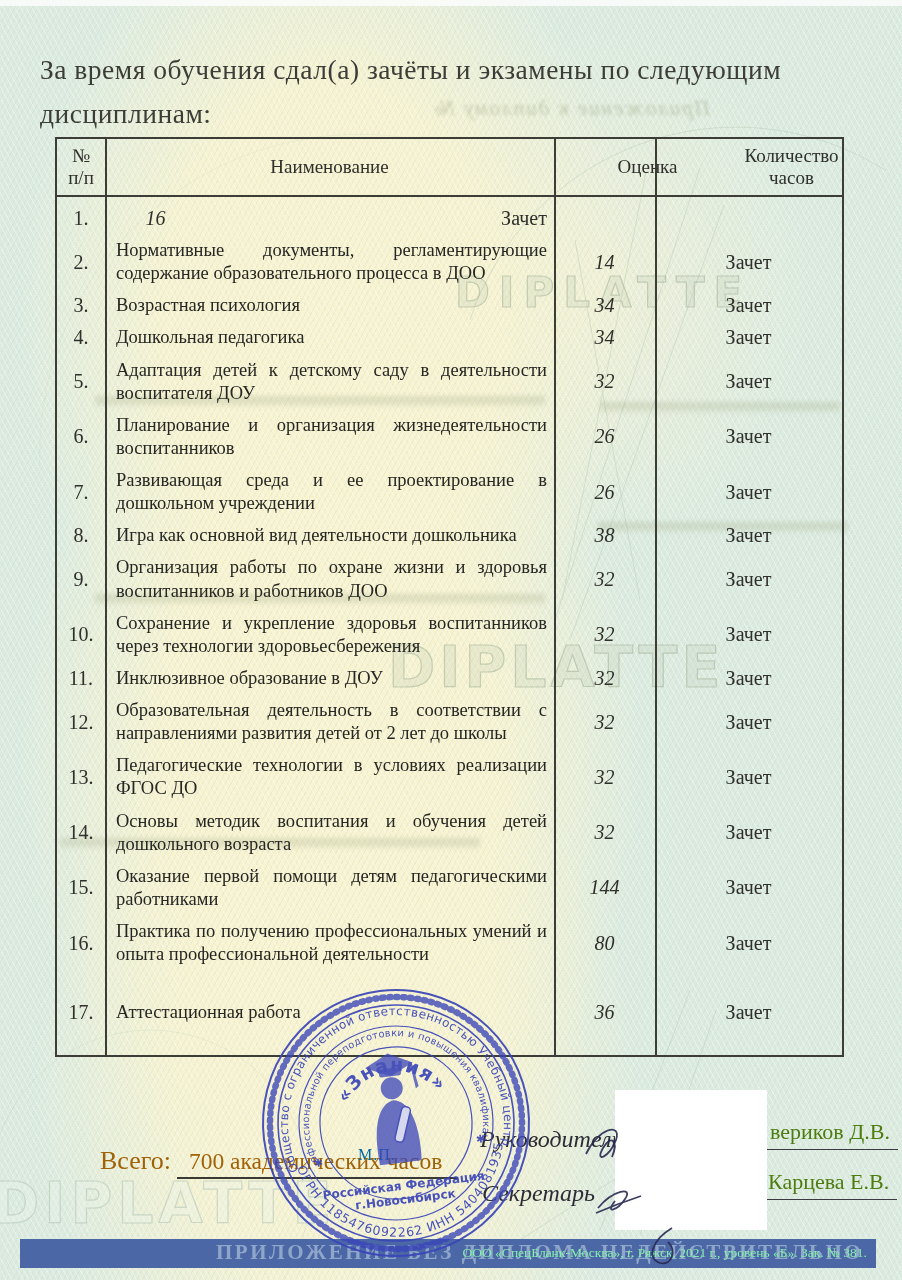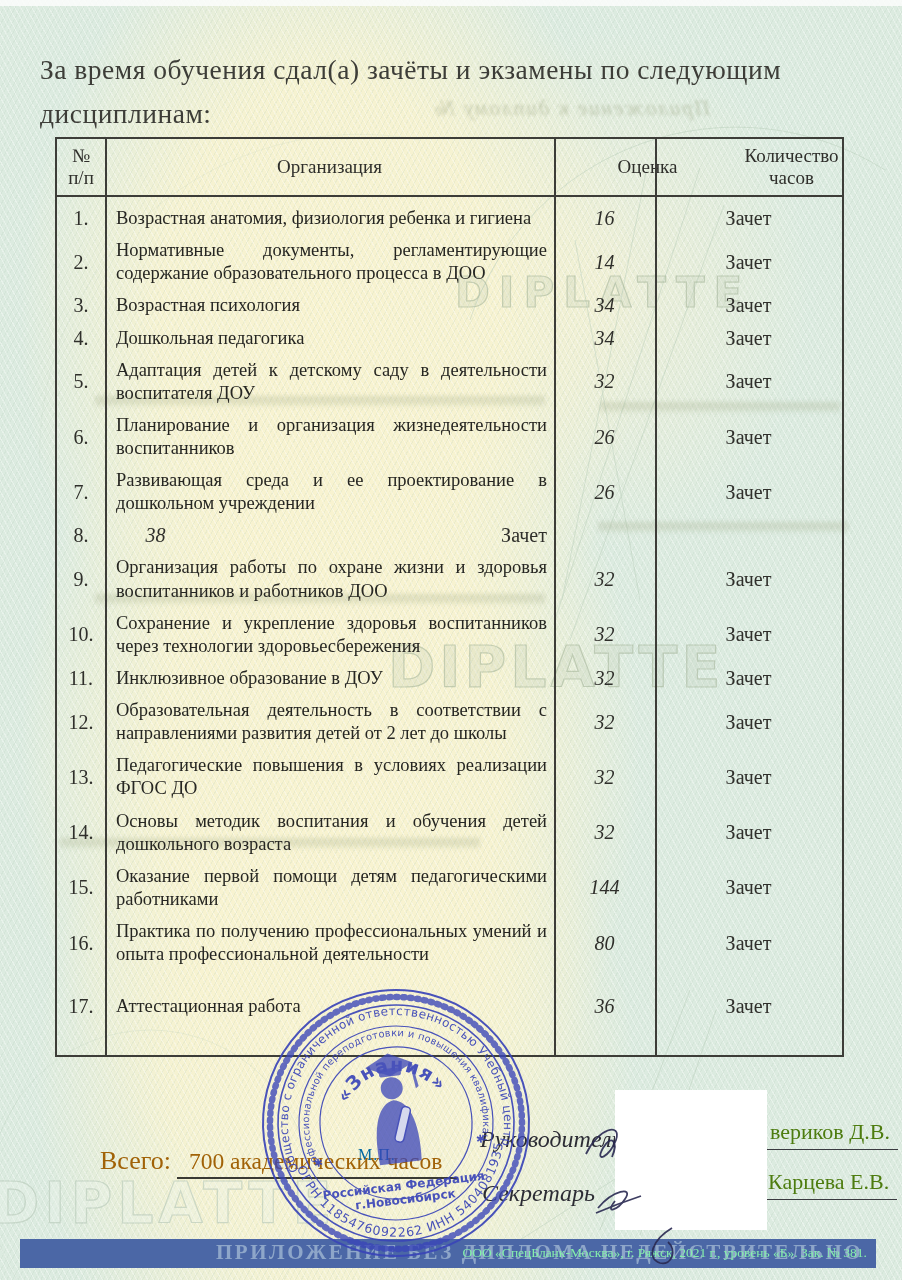--- a/index.html
+++ b/index.html
@@ -41,21 +41,21 @@
   .doc-table{position:absolute;left:55px;top:137px;width:789px;height:920px;z-index:3;
     border:2px solid #3d3d38;box-sizing:border-box;display:flex;flex-direction:column;}
   .vline{position:absolute;top:0;bottom:0;width:1.5px;background:#3d3d38;}
   .vl1{left:48px;} .vl2{left:497px;} .vl3{left:598px;}
   .thead{display:flex;border-bottom:2px solid #3d3d38;height:56px;flex:0 0 auto;}
   .thead .hc{display:flex;align-items:center;justify-content:center;text-align:center;
     font-size:19px;line-height:1.18;white-space:pre-line;box-sizing:border-box;}
   .h-num{width:48px;} .h-name{width:449px;} .h-hours{width:101px;} .h-grade{flex:1;}
   .tbody{flex:1;display:flex;flex-direction:column;row-gap:9px;padding-top:10px;}
   .trow{display:flex;align-items:center;}
-  .trow:last-child{margin-top:20px;}
+  .trow:last-child{margin-top:26px;}
   .cell-num{width:48px;text-align:center;font-size:20px;flex:0 0 auto;}
   .cell-name{width:449px;box-sizing:border-box;padding:0 7px 0 11px;font-size:18.5px;
     line-height:1.25;text-align:justify;flex:0 0 auto;color:#262622;}
   .cell-hours{width:101px;text-align:center;font-size:20px;flex:0 0 auto;font-style:italic;}
   .cell-grade{flex:1;text-align:center;font-size:20px;}
 
   
   .total{position:absolute;left:100px;top:1146px;z-index:4;font-size:26px;color:#a16207;white-space:nowrap;}
   .total-value{font-size:23.5px;border-bottom:2px solid #3a3a34;padding:0 16px 3px 12px;margin-left:6px;}
   .sig-role{position:absolute;z-index:5;font-style:italic;font-size:24px;color:#2c2c34;}
@@ -111,29 +111,28 @@
 
 <div class="heading">За время обучения сдал(а) зачёты и экзамены по следующим дисциплинам:</div>
 
 <div class="doc-table">
   <div class="vline vl1"></div>
   <div class="vline vl2"></div>
   <div class="vline vl3"></div>
   <div class="thead">
     <div class="hc h-num">№
 п/п</div>
-    <div class="hc h-name">Организация</div>
+    <div class="hc h-name">Наименование</div>
     <div class="hc h-grade">Оценка</div>
     <div class="hc h-hours">Количество
 часов</div>
   </div>
   <div class="tbody">
   <div class="trow">
     <div class="cell-num">1.</div>
-    <div class="cell-name">Возрастная анатомия, физиология ребенка и гигиена</div>
     <div class="cell-hours">16</div>
     <div class="cell-grade">Зачет</div>
   </div>
 
   <div class="trow">
     <div class="cell-num">2.</div>
     <div class="cell-name">Нормативные документы, регламентирующие содержание образовательного процесса в ДОО</div>
     <div class="cell-hours">14</div>
     <div class="cell-grade">Зачет</div>
   </div>
@@ -168,20 +167,21 @@
 
   <div class="trow">
     <div class="cell-num">7.</div>
     <div class="cell-name">Развивающая среда и ее проектирование в дошкольном учреждении</div>
     <div class="cell-hours">26</div>
     <div class="cell-grade">Зачет</div>
   </div>
 
   <div class="trow">
     <div class="cell-num">8.</div>
+    <div class="cell-name">Игра как основной вид деятельности дошкольника</div>
     <div class="cell-hours">38</div>
     <div class="cell-grade">Зачет</div>
   </div>
 
   <div class="trow">
     <div class="cell-num">9.</div>
     <div class="cell-name">Организация работы по охране жизни и здоровья воспитанников и работников ДОО</div>
     <div class="cell-hours">32</div>
     <div class="cell-grade">Зачет</div>
   </div>
@@ -202,21 +202,21 @@
 
   <div class="trow">
     <div class="cell-num">12.</div>
     <div class="cell-name">Образовательная деятельность в соответствии с направлениями развития детей от 2 лет до школы</div>
     <div class="cell-hours">32</div>
     <div class="cell-grade">Зачет</div>
   </div>
 
   <div class="trow">
     <div class="cell-num">13.</div>
-    <div class="cell-name">Педагогические повышения в условиях реализации ФГОС ДО</div>
+    <div class="cell-name">Педагогические технологии в условиях реализации ФГОС ДО</div>
     <div class="cell-hours">32</div>
     <div class="cell-grade">Зачет</div>
   </div>
 
   <div class="trow">
     <div class="cell-num">14.</div>
     <div class="cell-name">Основы методик воспитания и обучения детей дошкольного возраста</div>
     <div class="cell-hours">32</div>
     <div class="cell-grade">Зачет</div>
   </div>

